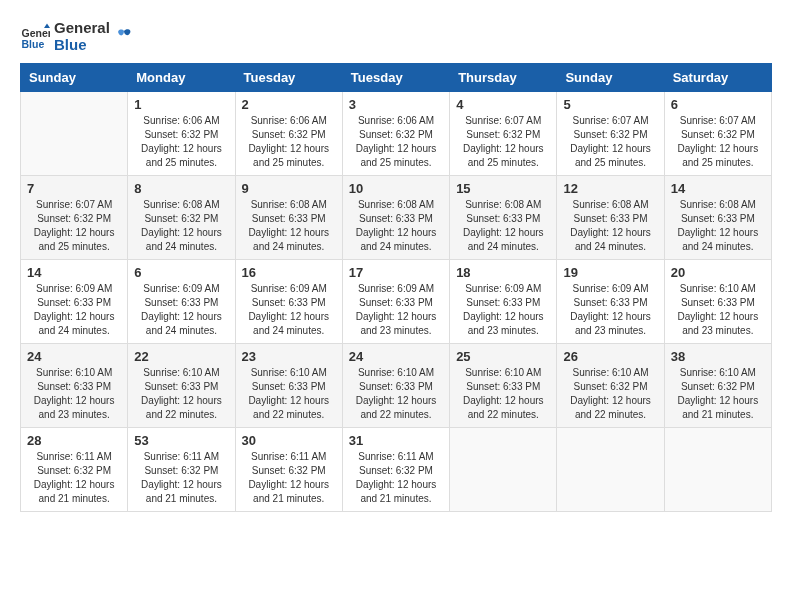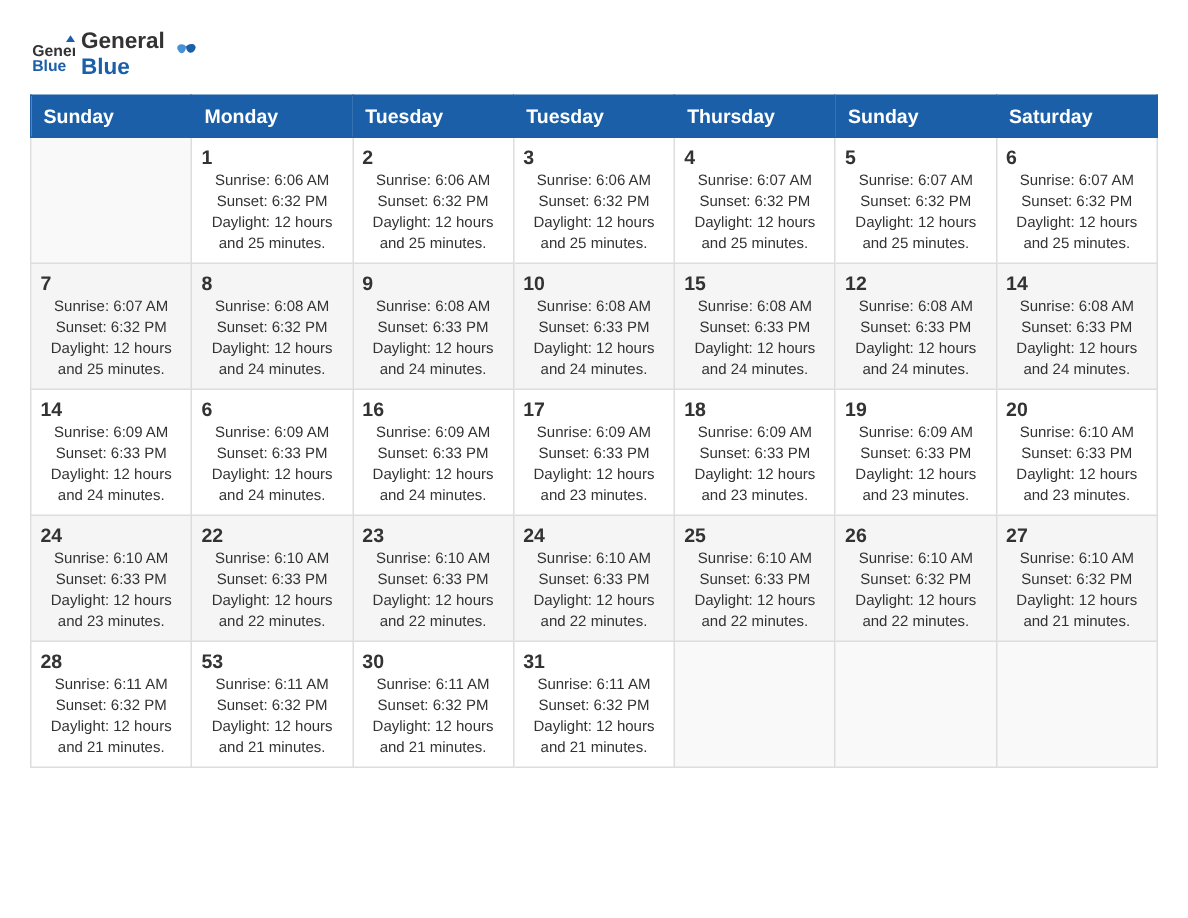--- a/index.html
+++ b/index.html
@@ -304,21 +304,21 @@
 and 22 minutes.</div>
         </td>
         <td>
           <span class="day-num">26</span>
           <div class="day-info" style="white-space: pre-line;">Sunrise: 6:10 AM
 Sunset: 6:32 PM
 Daylight: 12 hours
 and 22 minutes.</div>
         </td>
         <td>
-          <span class="day-num">27</span>
+          <span class="day-num">38</span>
           <div class="day-info" style="white-space: pre-line;">Sunrise: 6:10 AM
 Sunset: 6:32 PM
 Daylight: 12 hours
 and 21 minutes.</div>
         </td>
       </tr>
       <tr>
         <td>
           <span class="day-num">28</span>
           <div class="day-info" style="white-space: pre-line;">Sunrise: 6:11 AM

